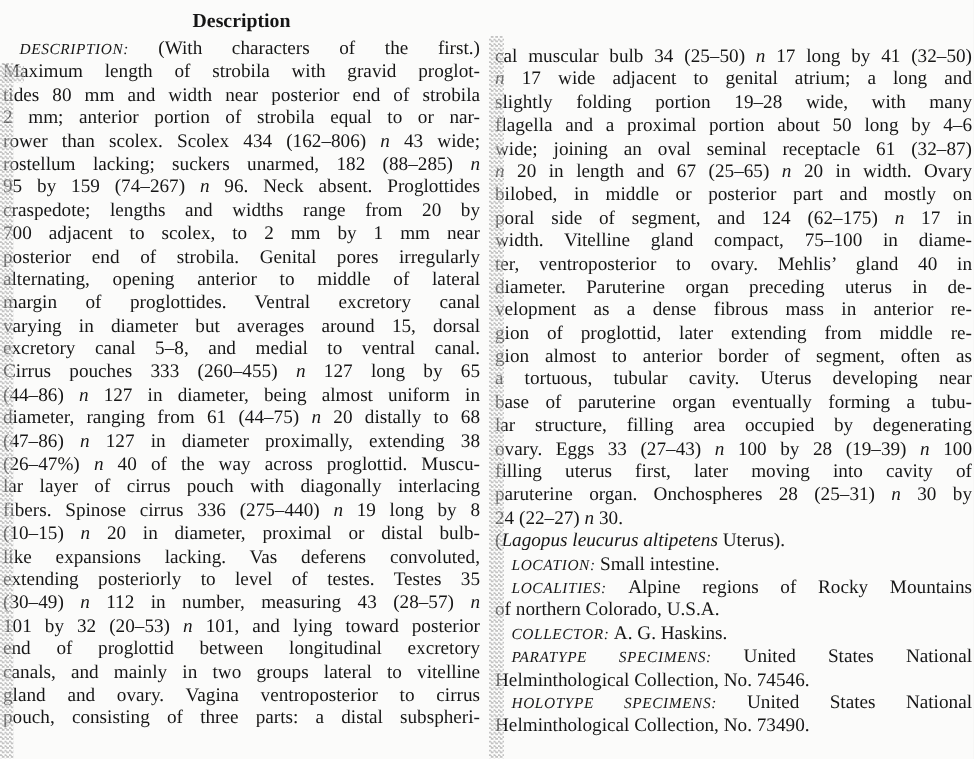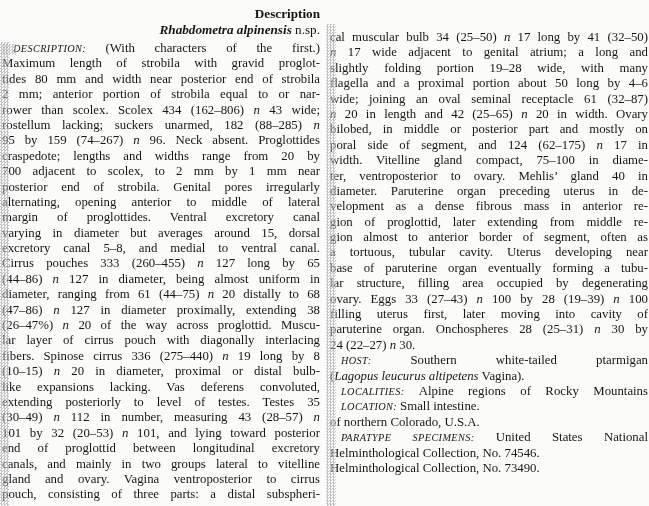--- a/index.html
+++ b/index.html
@@ -21,21 +21,21 @@
     margin:0 auto;
   }
   .column{
     position:absolute;
     font-size:12.8px;
     line-height:15.4px;
   }
   .col-left{left:2px;top:6px;width:318px;}
   .col-right{left:330px;top:27px;width:318px;}
   .heading{
-    text-align:right;
+    text-align:center;
     font-weight:bold;
     font-size:13.2px;
     line-height:16px;
   }
   .heading .species{font-style:italic;}
   .heading .suffix{font-weight:normal;font-style:normal;}
   .body-lines{margin-top:3px;}
   .line{
     text-align:justify;
     text-align-last:justify;
@@ -68,43 +68,40 @@
 </style>
 </head>
 <body>
 
 <div class="page">
 
   <div class="column col-left">
     <div class="heading">
       <span>Description</span>
     </div>
-    <div class="heading">
-      <span class="species">Rhabdometra alpinensis</span><span class="suffix"> n.sp.</span>
-    </div>
     <div class="body-lines">
         <div class="line indent"><span class="sc">DESCRIPTION: </span><span>(With characters of the first.)</span></div>
         <div class="line"><span>Maximum length of strobila with gravid proglot-</span></div>
         <div class="line"><span>tides 80 mm and width near posterior end of strobila</span></div>
         <div class="line"><span>2 mm; anterior portion of strobila equal to or nar-</span></div>
         <div class="line"><span>rower than scolex. Scolex 434 (162–806) </span><span class="it">n</span><span> 43 wide;</span></div>
         <div class="line"><span>rostellum lacking; suckers unarmed, 182 (88–285) </span><span class="it">n</span></div>
         <div class="line"><span>95 by 159 (74–267) </span><span class="it">n</span><span> 96. Neck absent. Proglottides</span></div>
         <div class="line"><span>craspedote; lengths and widths range from 20 by</span></div>
         <div class="line"><span>700 adjacent to scolex, to 2 mm by 1 mm near</span></div>
         <div class="line"><span>posterior end of strobila. Genital pores irregularly</span></div>
         <div class="line"><span>alternating, opening anterior to middle of lateral</span></div>
         <div class="line"><span>margin of proglottides. Ventral excretory canal</span></div>
         <div class="line"><span>varying in diameter but averages around 15, dorsal</span></div>
         <div class="line"><span>excretory canal 5–8, and medial to ventral canal.</span></div>
         <div class="line"><span>Cirrus pouches 333 (260–455) </span><span class="it">n</span><span> 127 long by 65</span></div>
         <div class="line"><span>(44–86) </span><span class="it">n</span><span> 127 in diameter, being almost uniform in</span></div>
         <div class="line"><span>diameter, ranging from 61 (44–75) </span><span class="it">n</span><span> 20 distally to 68</span></div>
         <div class="line"><span>(47–86) </span><span class="it">n</span><span> 127 in diameter proximally, extending 38</span></div>
-        <div class="line"><span>(26–47%) </span><span class="it">n</span><span> 20 of the way across proglottid. Muscu-</span></div>
+        <div class="line"><span>(26–47%) </span><span class="it">n</span><span> 40 of the way across proglottid. Muscu-</span></div>
         <div class="line"><span>lar layer of cirrus pouch with diagonally interlacing</span></div>
         <div class="line"><span>fibers. Spinose cirrus 336 (275–440) </span><span class="it">n</span><span> 19 long by 8</span></div>
         <div class="line"><span>(10–15) </span><span class="it">n</span><span> 20 in diameter, proximal or distal bulb-</span></div>
         <div class="line"><span>like expansions lacking. Vas deferens convoluted,</span></div>
         <div class="line"><span>extending posteriorly to level of testes. Testes 35</span></div>
         <div class="line"><span>(30–49) </span><span class="it">n</span><span> 112 in number, measuring 43 (28–57) </span><span class="it">n</span></div>
         <div class="line"><span>101 by 32 (20–53) </span><span class="it">n</span><span> 101, and lying toward posterior</span></div>
         <div class="line"><span>end of proglottid between longitudinal excretory</span></div>
         <div class="line"><span>canals, and mainly in two groups lateral to vitelline</span></div>
         <div class="line"><span>gland and ovary. Vagina ventroposterior to cirrus</span></div>
@@ -112,43 +109,44 @@
       </div>
   </div>
 
   <div class="column col-right">
     <div class="body-lines">
         <div class="line"><span>cal muscular bulb 34 (25–50) </span><span class="it">n</span><span> 17 long by 41 (32–50)</span></div>
         <div class="line"><span class="it">n</span><span> 17 wide adjacent to genital atrium; a long and</span></div>
         <div class="line"><span>slightly folding portion 19–28 wide, with many</span></div>
         <div class="line"><span>flagella and a proximal portion about 50 long by 4–6</span></div>
         <div class="line"><span>wide; joining an oval seminal receptacle 61 (32–87)</span></div>
-        <div class="line"><span class="it">n</span><span> 20 in length and 42 (25–65) </span><span class="it">n</span><span> 20 in width. Ovary</span></div>
+        <div class="line"><span class="it">n</span><span> 20 in length and 67 (25–65) </span><span class="it">n</span><span> 20 in width. Ovary</span></div>
         <div class="line"><span>bilobed, in middle or posterior part and mostly on</span></div>
         <div class="line"><span>poral side of segment, and 124 (62–175) </span><span class="it">n</span><span> 17 in</span></div>
         <div class="line"><span>width. Vitelline gland compact, 75–100 in diame-</span></div>
         <div class="line"><span>ter, ventroposterior to ovary. Mehlis’ gland 40 in</span></div>
         <div class="line"><span>diameter. Paruterine organ preceding uterus in de-</span></div>
         <div class="line"><span>velopment as a dense fibrous mass in anterior re-</span></div>
         <div class="line"><span>gion of proglottid, later extending from middle re-</span></div>
         <div class="line"><span>gion almost to anterior border of segment, often as</span></div>
         <div class="line"><span>a tortuous, tubular cavity. Uterus developing near</span></div>
         <div class="line"><span>base of paruterine organ eventually forming a tubu-</span></div>
         <div class="line"><span>lar structure, filling area occupied by degenerating</span></div>
         <div class="line"><span>ovary. Eggs 33 (27–43) </span><span class="it">n</span><span> 100 by 28 (19–39) </span><span class="it">n</span><span> 100</span></div>
         <div class="line"><span>filling uterus first, later moving into cavity of</span></div>
         <div class="line"><span>paruterine organ. Onchospheres 28 (25–31) </span><span class="it">n</span><span> 30 by</span></div>
         <div class="line nojust"><span>24 (22–27) </span><span class="it">n</span><span> 30.</span></div>
-        <div class="line indent"><span class="sc">HOST: </span><span>Southern white-tailed ptarmigan</span></div>
-        <div class="line nojust"><span>(</span><span class="it">Lagopus leucurus altipetens</span><span> Vagina).</span></div>
+        <div class="line nojust"><span>(</span><span class="it">Lagopus leucurus altipetens</span><span> Uterus).</span></div>
+        <div class="line indent nojust"><span class="sc">LOCATION: </span><span>Small intestine.</span></div>
         <div class="line indent"><span class="sc">LOCALITIES: </span><span>Alpine regions of Rocky Mountains</span></div>
-        <div class="line indent nojust"><span class="sc">LOCATION: </span><span>Small intestine.</span></div>
         <div class="line nojust"><span>of northern Colorado, U.S.A.</span></div>
+        <div class="line indent nojust"><span class="sc">COLLECTOR: </span><span>A. G. Haskins.</span></div>
         <div class="line indent"><span class="sc">PARATYPE SPECIMENS: </span><span>United States National</span></div>
         <div class="line nojust"><span>Helminthological Collection, No. 74546.</span></div>
+        <div class="line indent"><span class="sc">HOLOTYPE SPECIMENS: </span><span>United States National</span></div>
         <div class="line nojust"><span>Helminthological Collection, No. 73490.</span></div>
       </div>
   </div>
 
   <div class="scan-band band-left"></div>
   <div class="scan-band band-right"></div>
   <div class="smudge smudge-desc"></div>
 
 </div>
 

